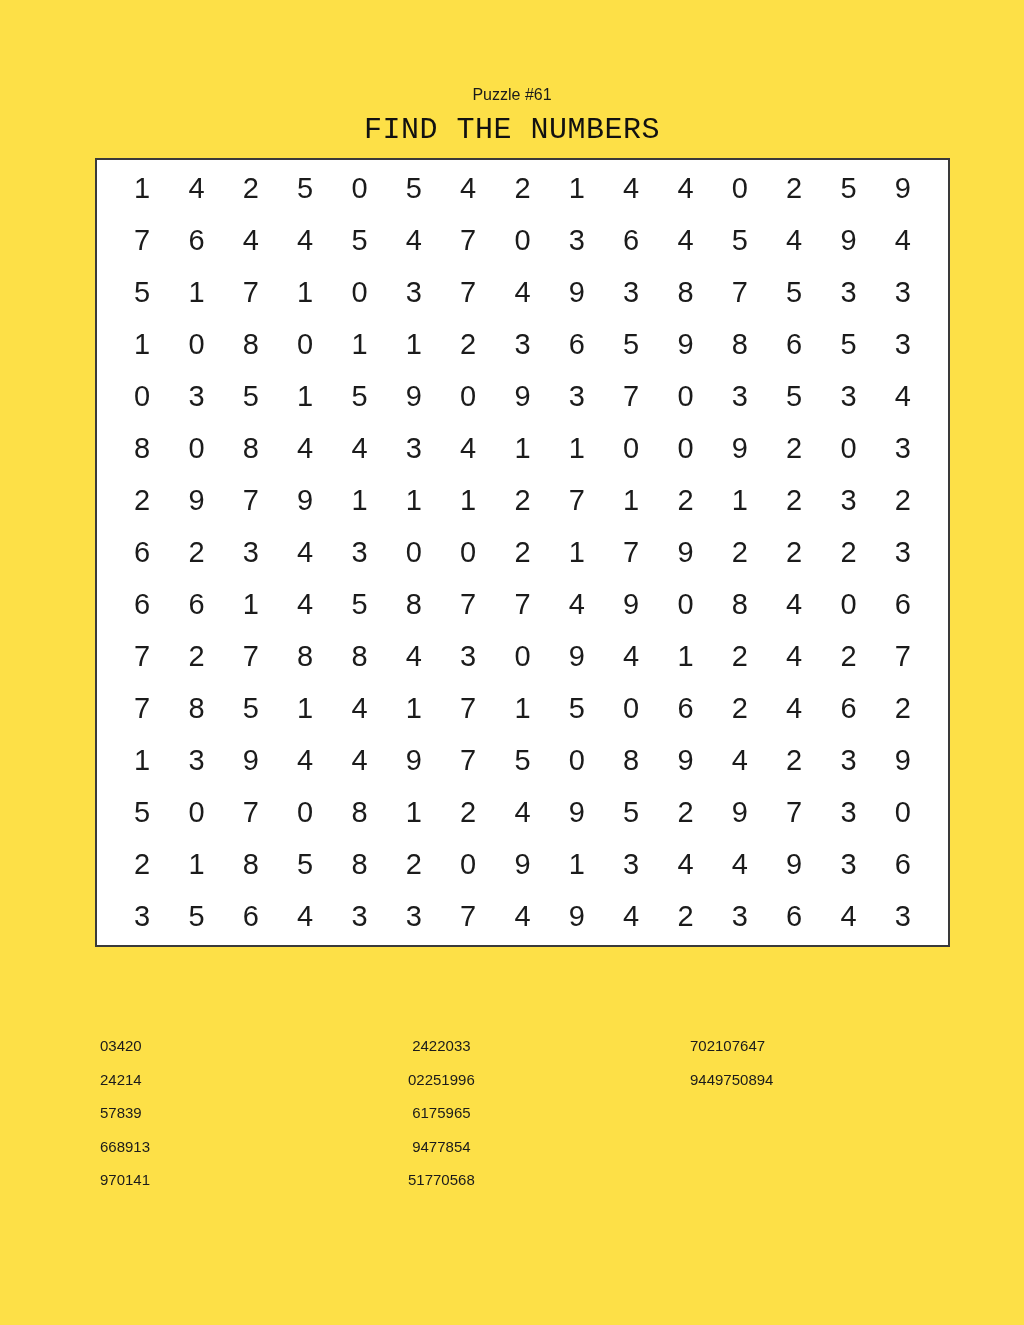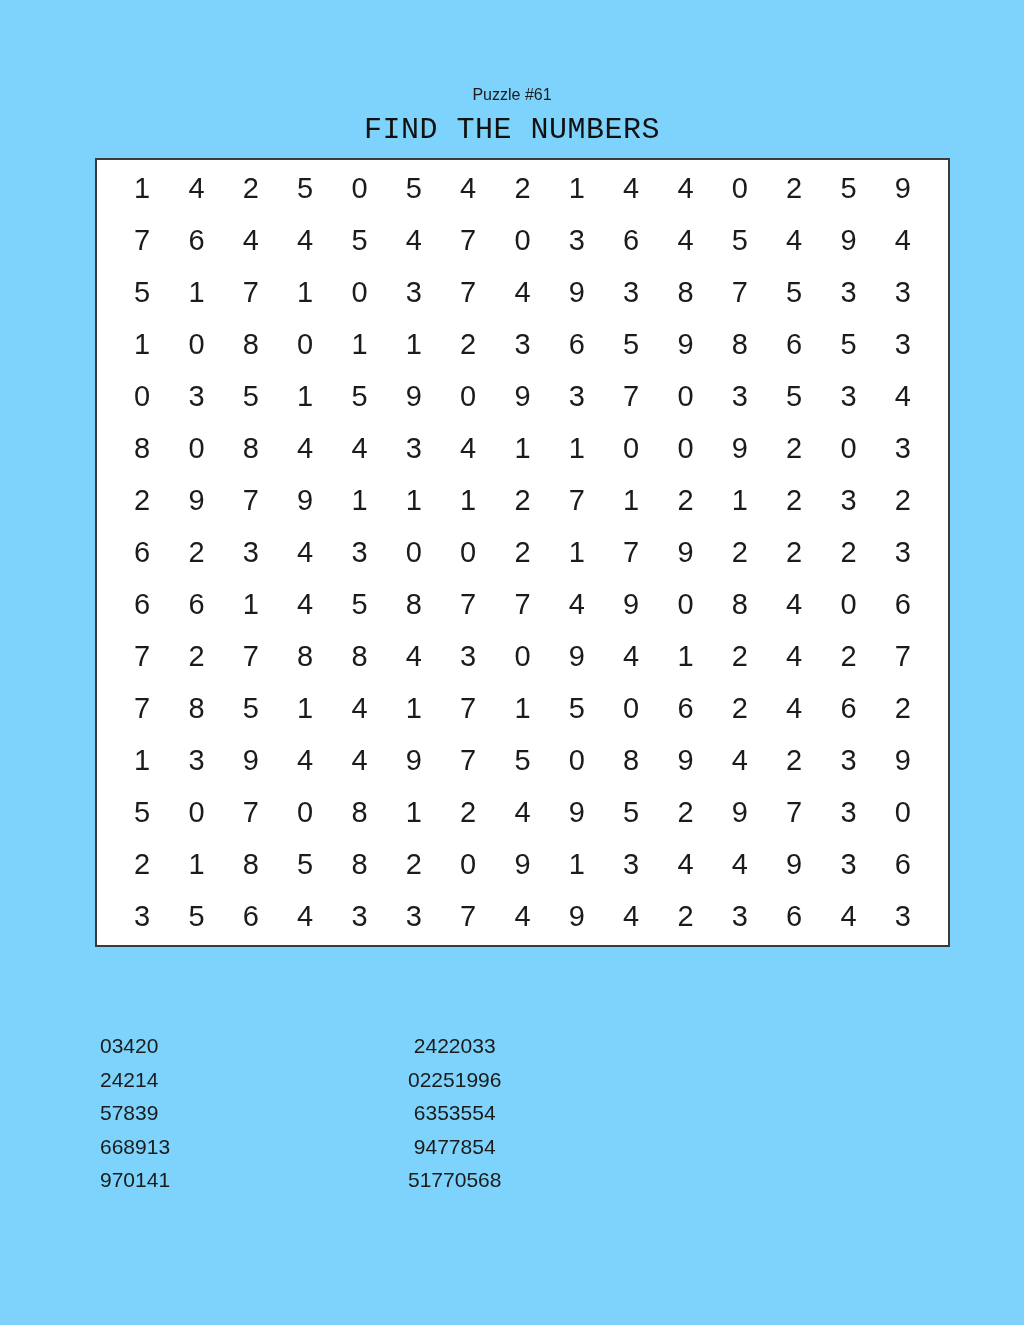--- a/index.html
+++ b/index.html
@@ -5,21 +5,21 @@
   * { margin: 0; padding: 0; box-sizing: border-box; }
   html, body { background: #ffffff; }
   body {
     font-family: "Liberation Sans", "DejaVu Sans", sans-serif;
     color: #1b1b1b;
   }
   .page {
     position: relative;
     width: 1024px;
     height: 1325px;
-    background: #7dd3fc;
+    background: #fde047;
     overflow: hidden;
   }
   .puzzle-number {
     position: absolute;
     top: 86px;
     left: 0;
     width: 100%;
     text-align: center;
     font-size: 16px;
     color: #1b1b1b;
@@ -64,21 +64,21 @@
     height: 180px;
   }
   .word-col {
     position: absolute;
     top: 0;
   }
   .word-col-0 { left: 100px; }
   .word-col-1 { left: 408px; text-align: center; }
   .word-col-2 { left: 690px; }
   .word-item {
-    font-size: 21px;
+    font-size: 15px;
     line-height: 33.5px;
     color: #1b1b1b;
     white-space: nowrap;
   }
 </style>
 </head>
 <body>
 
 <div class="page">
 
@@ -318,19 +318,23 @@
       <div class="word-col word-col-0">
         <div class="word-item">03420</div>
         <div class="word-item">24214</div>
         <div class="word-item">57839</div>
         <div class="word-item">668913</div>
         <div class="word-item">970141</div>
       </div>
       <div class="word-col word-col-1">
         <div class="word-item">2422033</div>
         <div class="word-item">02251996</div>
-        <div class="word-item">6353554</div>
+        <div class="word-item">6175965</div>
         <div class="word-item">9477854</div>
         <div class="word-item">51770568</div>
       </div>
+      <div class="word-col word-col-2">
+        <div class="word-item">702107647</div>
+        <div class="word-item">9449750894</div>
+      </div>
     </div>
 
 </div>
 
 </body></html>

